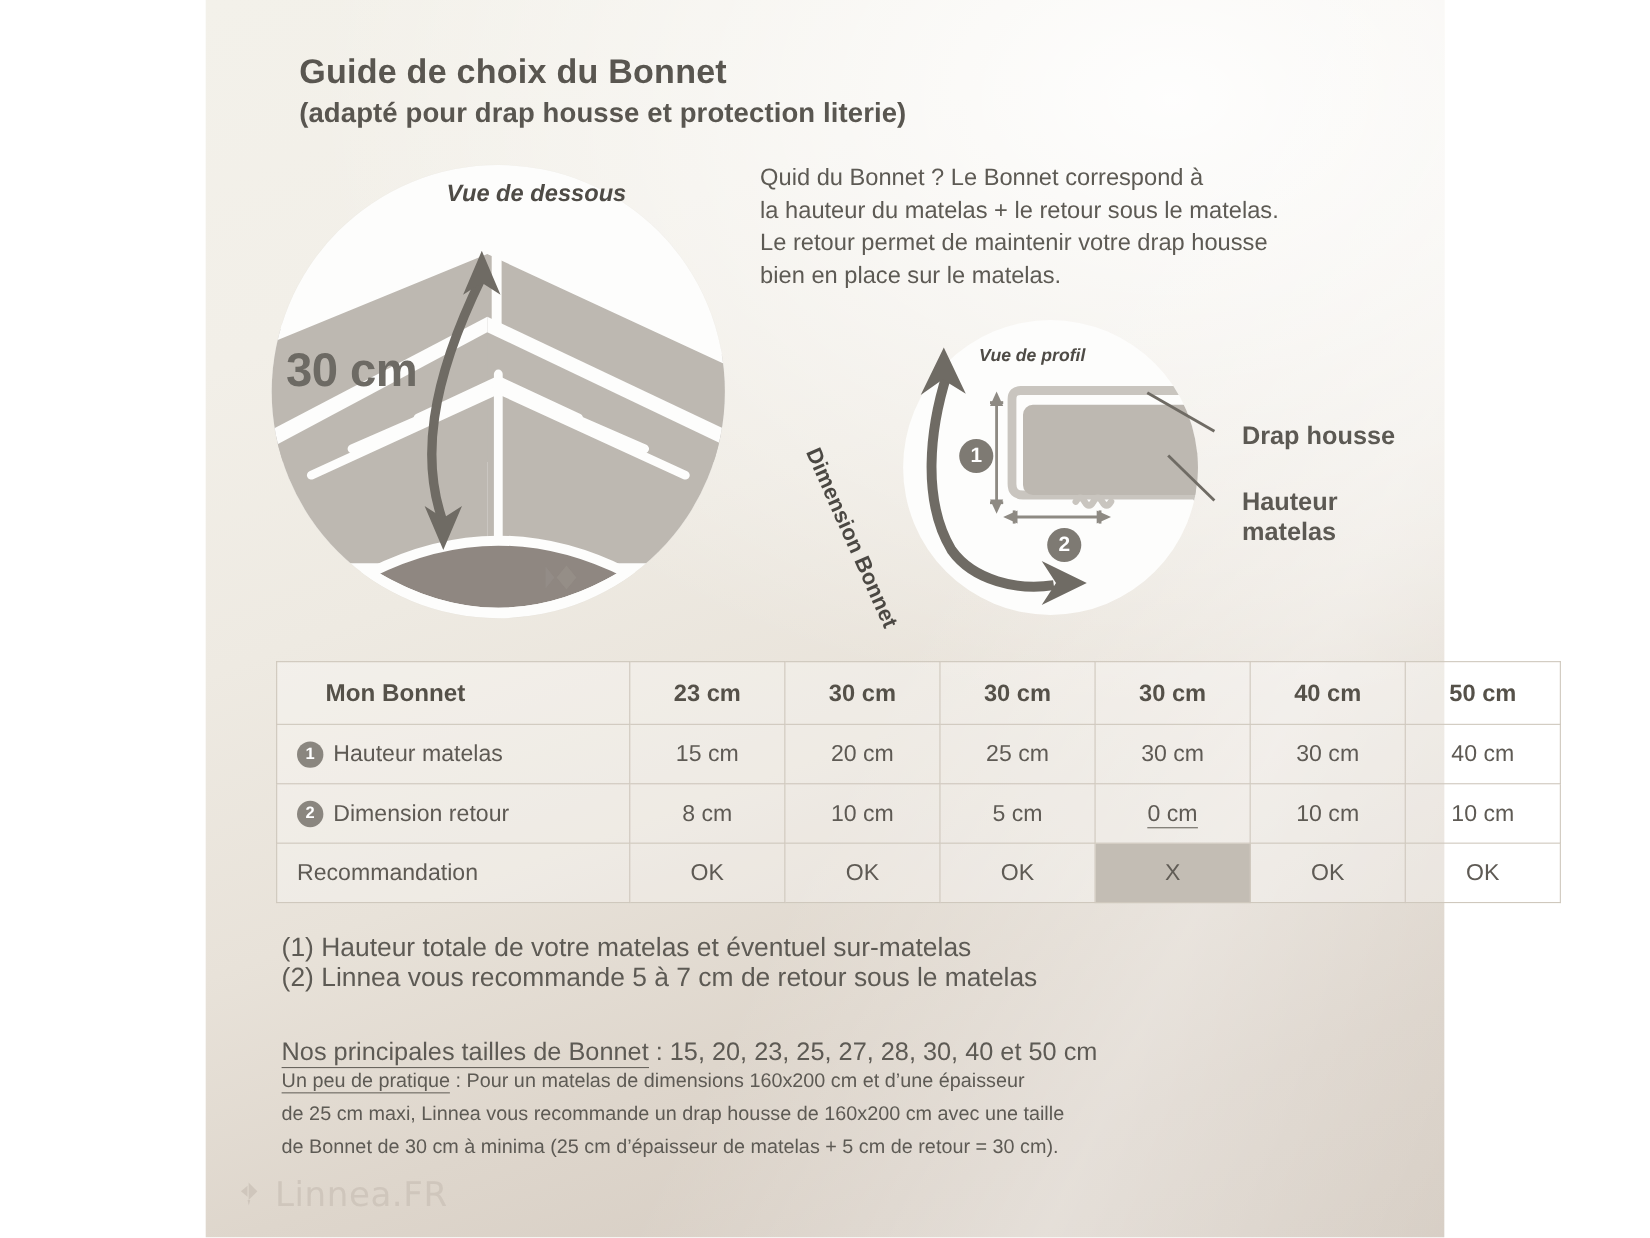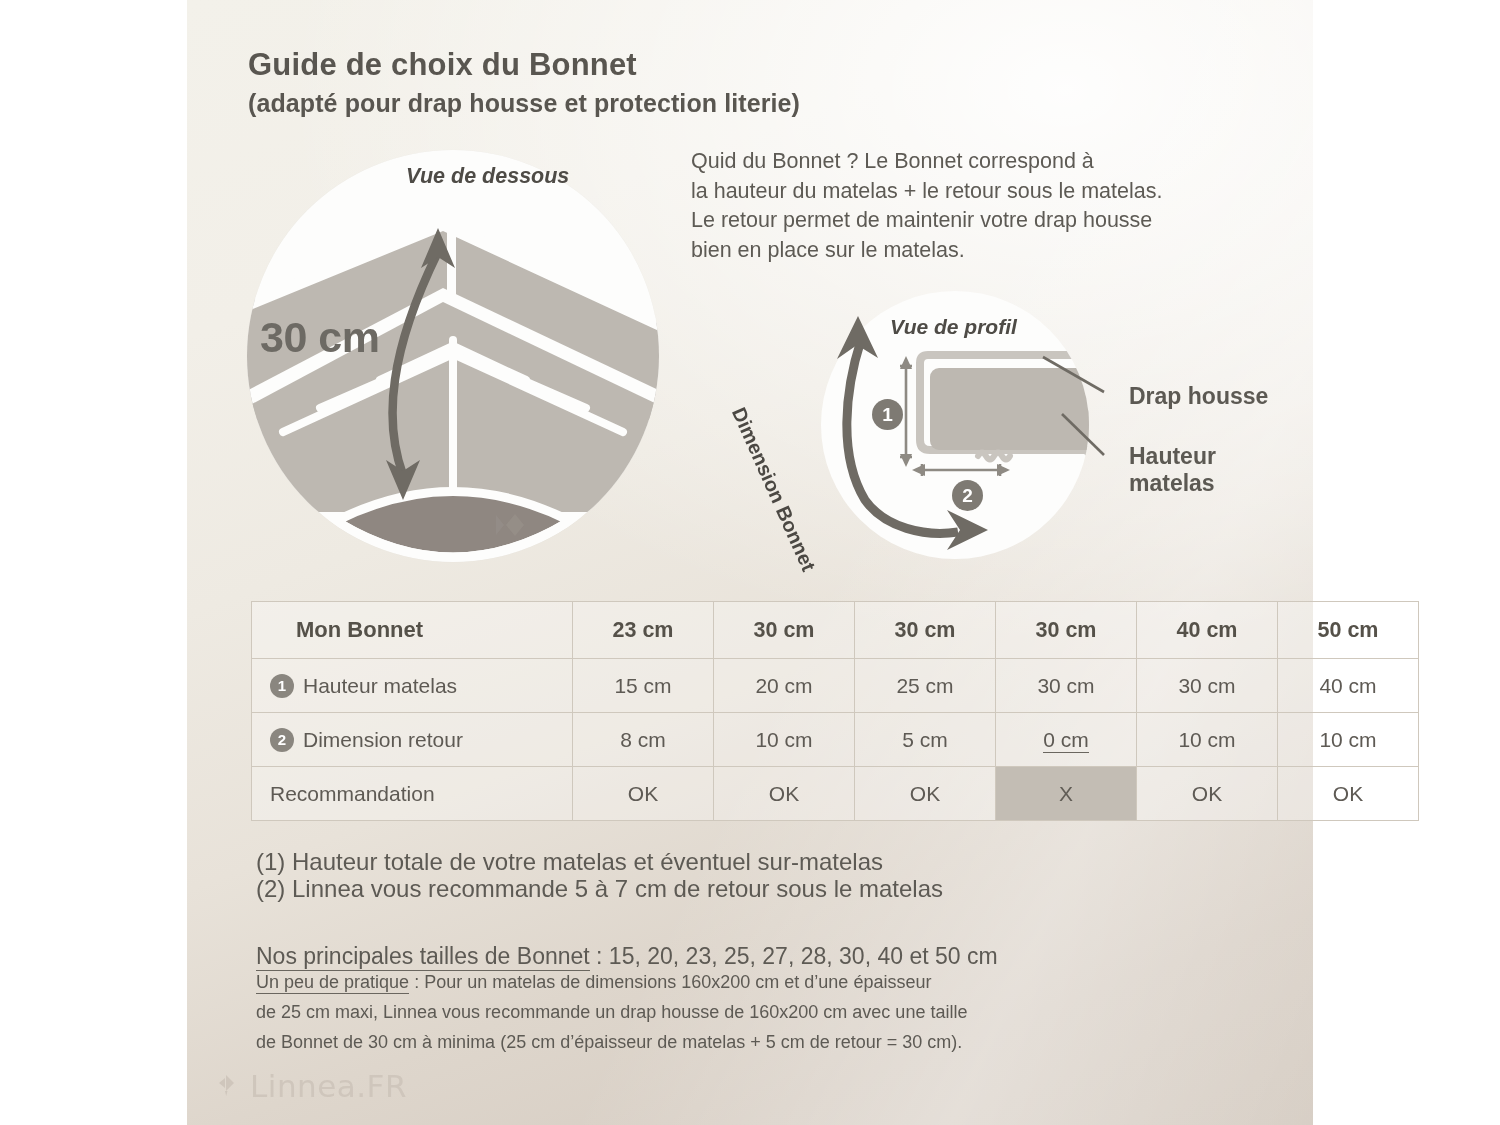--- a/index.html
+++ b/index.html
@@ -27,21 +27,21 @@
         #d5ccc2 100%);
   }
   #panel::after{
     content:"";position:absolute;inset:0;pointer-events:none;
     background:linear-gradient(115deg, rgba(255,255,255,0) 55%, rgba(255,255,255,.35) 78%, rgba(255,255,255,.06) 100%);
   }
 
   .layer{position:absolute;left:0;top:0;width:1500px;height:1125px;}
 
   
-  #title-block{position:absolute;left:248px;top:48px;width:900px;}
+  #title-block{position:absolute;left:272px;top:48px;width:900px;}
   #title-main{
     font-size:31px;font-weight:bold;color:#595650;letter-spacing:.2px;
     line-height:1.12;margin:0;
   }
   #title-sub{
     font-size:25px;font-weight:bold;color:#595650;letter-spacing:.1px;
     line-height:1.15;margin:6px 0 0 0;
   }
 
   
@@ -57,21 +57,21 @@
   }
   #circle-left{left:247px;top:150px;width:412px;height:412px;
     box-shadow:0 0 1px rgba(0,0,0,.05);}
   #circle-right{left:821px;top:291px;width:268px;height:268px;}
 
   .cap-italic{
     position:absolute;font-style:italic;color:#4e4b46;
     font-size:21px;font-weight:600;white-space:nowrap;
   }
   #cap-dessous{left:377px;top:164px;font-size:21.5px;margin-left:29px;}
-  #cap-profil{left:890px;top:315px;font-size:21px;}
+  #cap-profil{left:890px;top:315px;font-size:16px;}
 
   #label-30cm{
     position:absolute;left:260px;top:313px;
     font-size:43px;font-weight:bold;color:#6d6a64;letter-spacing:-.5px;
   }
 
   #label-dimbonnet{
     position:absolute;left:748px;top:404px;width:220px;
     font-size:20px;font-weight:bold;color:#4b4843;
     transform:rotate(66deg);transform-origin:left top;white-space:nowrap;

